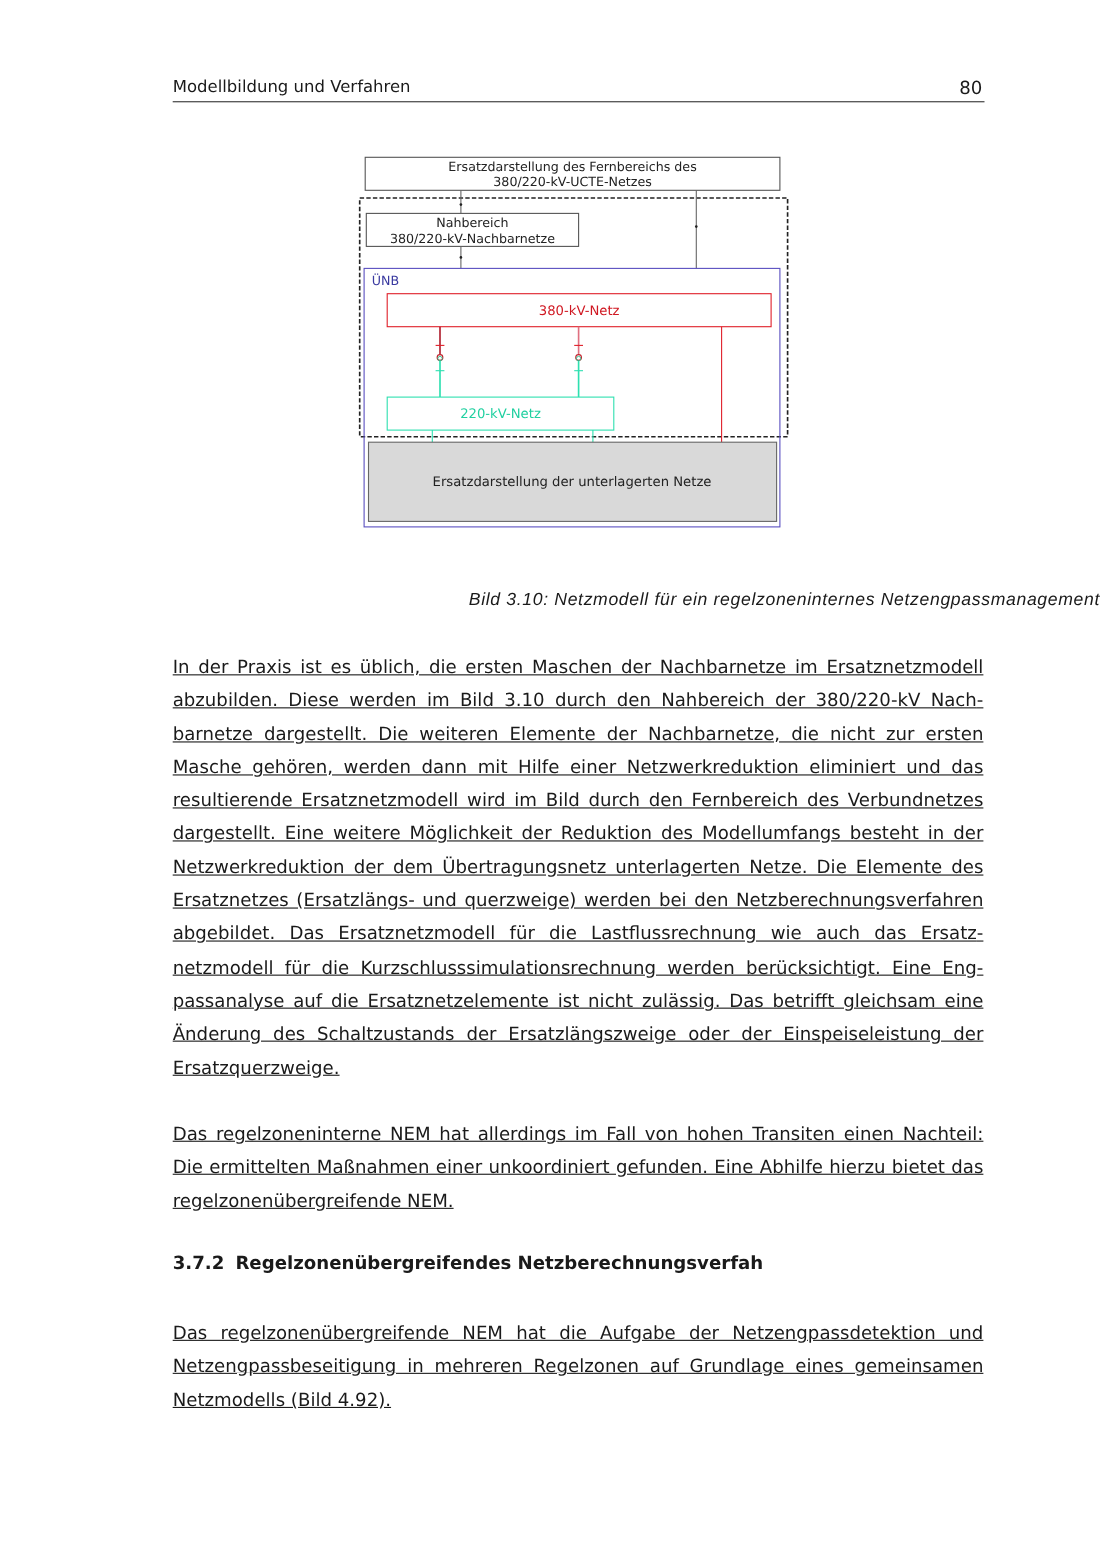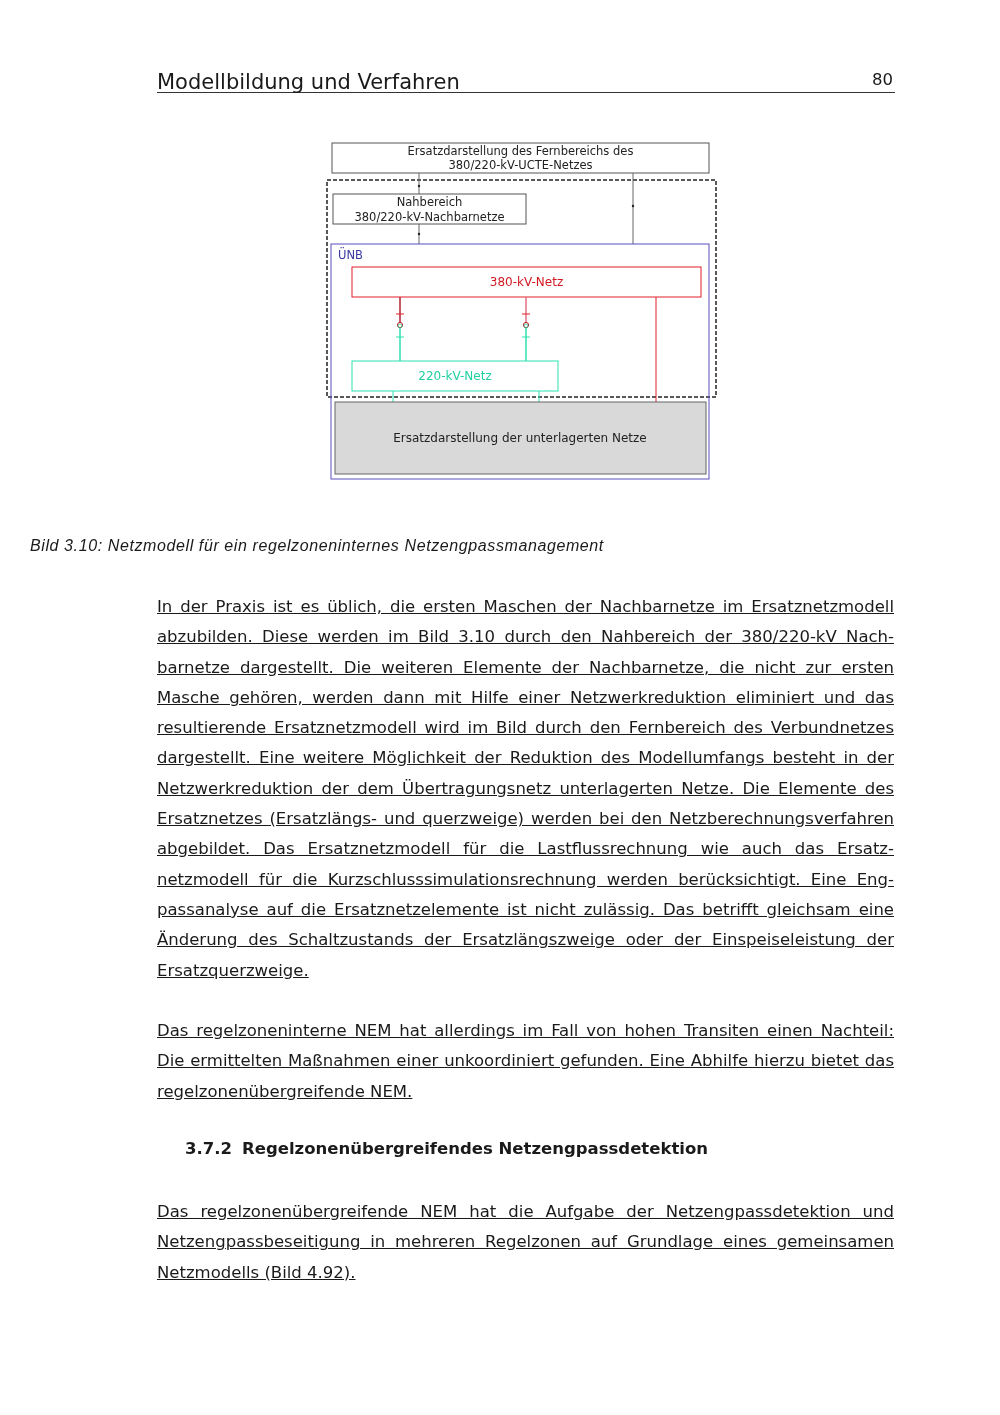--- a/index.html
+++ b/index.html
@@ -1,37 +1,37 @@
 <!DOCTYPE html>
 <html><head>
   <meta charset="utf-8">
   <style>
     html, body { margin: 0; padding: 0; background: #ffffff; }
     body { width: 1000px; height: 1415px; position: relative; overflow: hidden;
            font-family: "DejaVu Sans", sans-serif; color: #1a1a1a; }
     .header { position: absolute; left: 157px; top: 70px; width: 738px; height: 22px;
               border-bottom: 1.5px solid #333; }
-    .header-title { position: absolute; left: 0; top: 0; font-size: 21px; }
+    .header-title { position: absolute; left: 0; top: 0; font-size: 15px; }
     .header-page { position: absolute; right: 2px; top: 0; font-size: 16.5px; }
 
     .figure { position: absolute; left: 0; top: 0; width: 896px; height: 500px; }
     .figure svg { position: absolute; left: 0; top: 0; }
     .fig-text { font-family: "DejaVu Sans", sans-serif; }
 
-    .caption { position: absolute; left: 0; width: 1000px; top: 537px; text-align: left;
+    .caption { position: absolute; left: 0; width: 1000px; top: 537px; text-align: right;
                font-family: "Liberation Sans", sans-serif; font-style: italic; font-size: 16px;
                letter-spacing: 0.6px; color: #1a1a1a; padding-left: 30px; box-sizing: border-box; }
 
     .para { position: absolute; left: 157px; width: 737px; font-size: 16.5px; line-height: 30.3px;
             text-align: justify; text-align-last: left; margin: 0; text-decoration: underline; }
     .p1 { top: 592px; }
     .p2 { top: 1016px; }
     .p3 { top: 1197px; }
     .heading { position: absolute; left: 157px; top: 1139px; font-size: 16.5px; font-weight: bold; margin: 0; }
-    .heading .num { margin-right: 10px; margin-left: 28px; }
+    .heading .num { margin-right: 10px; }
   </style>
 </head>
 <body>
 
 <div class="header">
   <span class="header-title">Modellbildung und Verfahren</span>
   <span class="header-page">80</span>
 </div>
 
 <div class="figure">
@@ -83,14 +83,14 @@
 
     <rect x="335" y="402" width="371" height="72" fill="#d9d9d9" stroke="#666" stroke-width="1"></rect>
     <text class="fig-text" x="520" y="442" font-size="12" text-anchor="middle" fill="#222">Ersatzdarstellung der unterlagerten Netze</text>
   </svg>
 </div>
 
 <div class="caption">Bild 3.10: Netzmodell für ein regelzoneninternes Netzengpassmanagement</div>
 
 <p class="para p1">In der Praxis ist es üblich, die ersten Maschen der Nachbarnetze im Ersatznetzmodell abzubilden. Diese werden im Bild 3.10 durch den Nahbereich der 380/220-kV Nach­barnetze dargestellt. Die weiteren Elemente der Nachbarnetze, die nicht zur ersten Masche gehören, werden dann mit Hilfe einer Netzwerkreduktion eliminiert und das resultierende Ersatznetzmodell wird im Bild durch den Fernbereich des Verbundnetzes dargestellt. Eine weitere Möglichkeit der Reduktion des Modellumfangs besteht in der Netzwerkreduktion der dem Übertragungsnetz unterlagerten Netze. Die Elemente des Ersatznetzes (Ersatzlängs- und querzweige) werden bei den Netzberechnungsverfah­ren abgebildet. Das Ersatznetzmodell für die Lastflussrechnung wie auch das Ersatz­netzmodell für die Kurzschlusssimulationsrechnung werden berücksichtigt. Eine Eng­passanalyse auf die Ersatznetzelemente ist nicht zulässig. Das betrifft gleichsam eine Änderung des Schaltzustands der Ersatzlängszweige oder der Einspeiseleistung der Ersatzquerzweige.</p>
 <p class="para p2">Das regelzoneninterne NEM hat allerdings im Fall von hohen Transiten einen Nachteil: Die ermittelten Maßnahmen einer unkoordiniert gefunden. Eine Abhilfe hierzu bietet das regelzonenübergreifende NEM.</p>
-<h3 class="heading"><span class="num">3.7.2</span><span>Regelzonenübergreifendes Netzengpassdetektion</span></h3>
+<h3 class="heading"><span class="num">3.7.2</span><span>Regelzonenübergreifendes Netzberechnungsverfah</span></h3>
 <p class="para p3">Das regelzonenübergreifende NEM hat die Aufgabe der Netzengpassdetektion und Netzengpassbeseitigung in mehreren Regelzonen auf Grundlage eines gemeinsamen Netzmodells (Bild 4.92).</p>
 
 </body></html>

